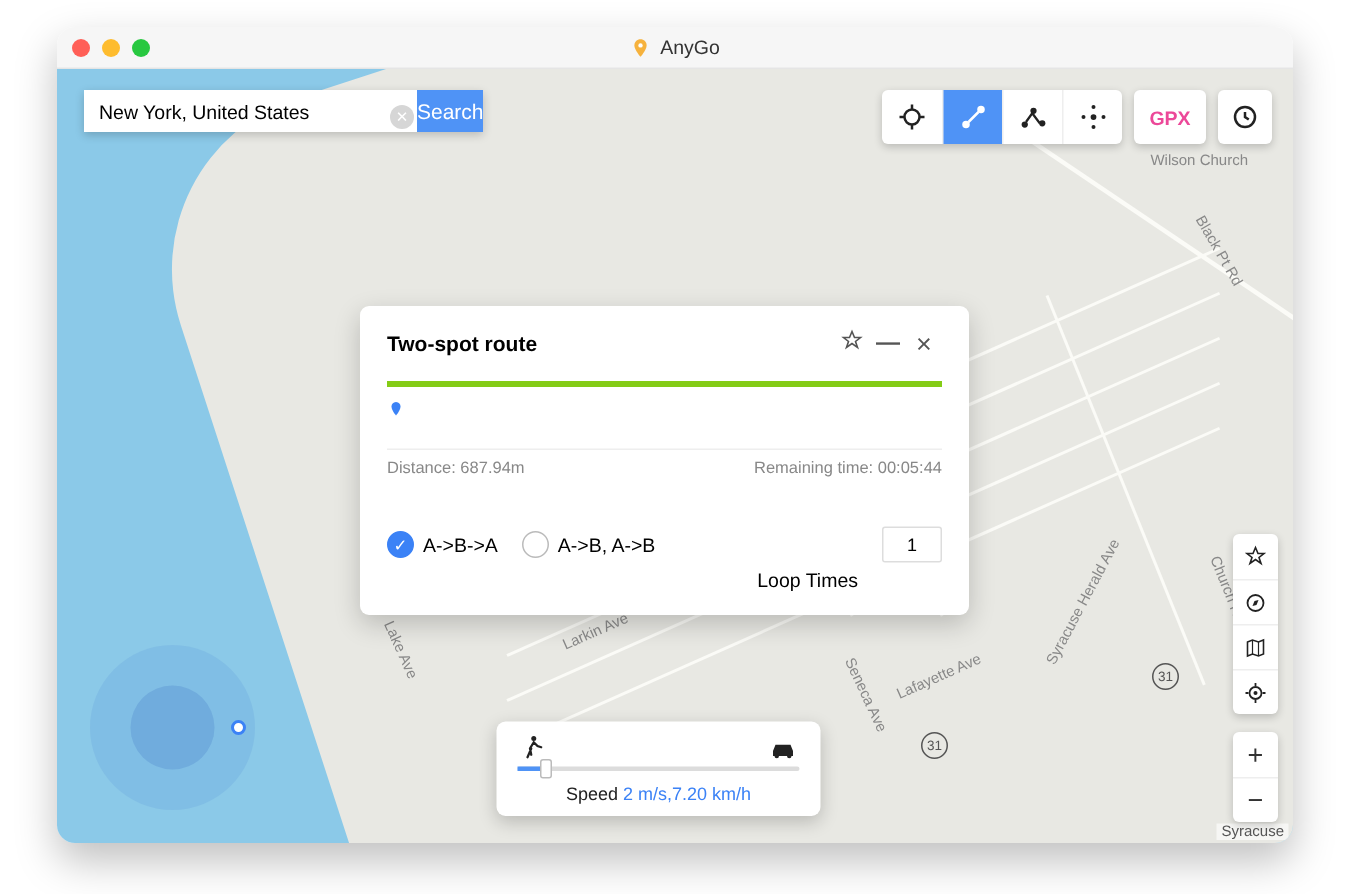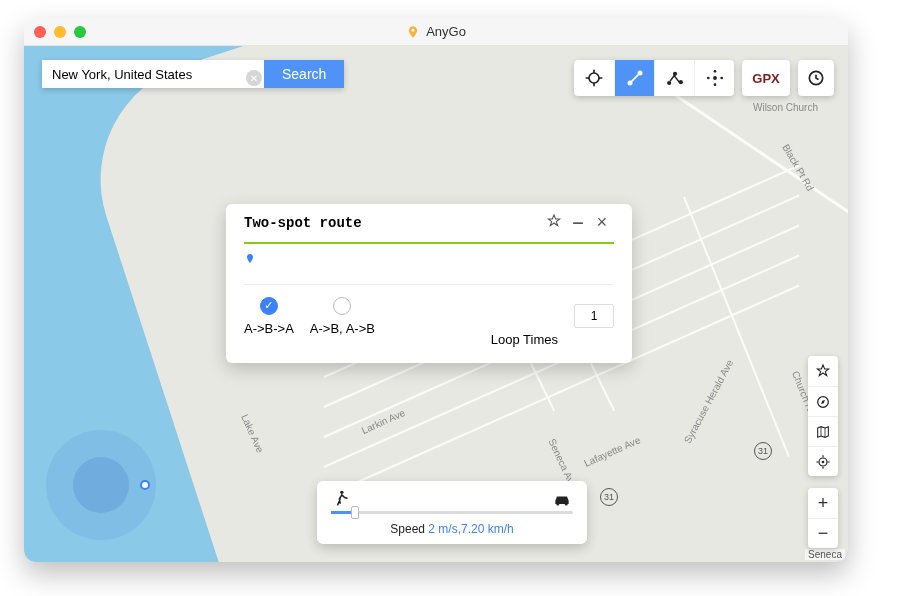--- a/index.html
+++ b/index.html
@@ -1,21 +1,21 @@
 <!DOCTYPE html>
 <html><head>
 <meta charset="utf-8">
 <style>
   * { box-sizing: border-box; margin: 0; padding: 0; }
   html, body { width: 900px; height: 596px; font-family: -apple-system, "Helvetica Neue", Arial, sans-serif; }
   body { background: #fff; position: relative; overflow: hidden; }
 
   .window {
     position: absolute;
-    left: 24px; top: 18px;
+    left: 38px; top: 18px;
     width: 824px; height: 544px;
     background: #fff;
     border-radius: 12px;
     box-shadow: 0 12px 28px rgba(0,0,0,0.25);
     overflow: hidden;
   }
 
   
   .titlebar {
     height: 28px;
@@ -107,21 +107,21 @@
     color: #fff;
     font-size: 10px;
     display: flex; align-items: center; justify-content: center;
     cursor: pointer;
   }
   .search-btn {
     background: #4f93f6;
     color: #fff;
     border: none;
     font-size: 14px;
-    padding: 0 18px;
+    padding: 0 0;
     cursor: pointer;
   }
 
   
   .tools-right {
     position: absolute;
     right: 14px; top: 14px;
     display: flex; gap: 8px;
     z-index: 20;
   }
@@ -135,45 +135,44 @@
   }
   .tool-btn {
     width: 40px;
     display: flex; align-items: center; justify-content: center;
     cursor: pointer;
     border-left: 1px solid #eee;
   }
   .tool-btn:first-child { border-left: none; }
   .tool-btn.active { background: #4f93f6; }
   .tool-btn svg { width: 20px; height: 20px; }
-  .gpx-btn { width: 48px; font-size: 13px; font-weight: 600; color: #7f1d1d; }
+  .gpx-btn { width: 48px; font-size: 13px; font-weight: 600; color: #ec4899; }
 
   
   .panel {
     position: absolute;
     left: 202px; top: 158px;
     width: 406px;
     background: #fff;
     border-radius: 6px;
     box-shadow: 0 6px 18px rgba(0,0,0,0.2);
     z-index: 30;
     padding: 0 18px 16px 18px;
   }
   .panel-head {
     display: flex; align-items: center;
-    height: 40px;
-    border-bottom: 2px solid #84cc16;
-    font-family: Liberation Mono, monospace;
+    height: 54px;
+    border-bottom: 4px solid #84cc16;
   }
   .panel-title { font-size: 14px; font-weight: 700; flex: 1; }
   .panel-head .icn { width: 24px; text-align: center; cursor: pointer; color: #555; }
   .locline { padding: 8px 0 14px 0; border-bottom: 1px solid #eee; }
   .info-row { display: flex; justify-content: space-between; font-size: 11px; color: #888; padding: 6px 0 14px 0; }
   .opts { display: flex; align-items: center; gap: 16px; font-size: 13px; }
-  .opt { display: flex; align-items: center; gap: 6px; cursor: pointer; flex-direction: column; }
+  .opt { display: flex; align-items: center; gap: 6px; cursor: pointer; }
   .radio {
     width: 18px; height: 18px; border-radius: 50%;
     border: 1.5px solid #bbb;
     display: flex; align-items: center; justify-content: center;
   }
   .radio.sel { background: #3b82f6; border-color: #3b82f6; }
   .radio.sel::after { content: "✓"; color: #fff; font-size: 11px; }
   .loop-lbl { margin-left: auto; font-size: 13px; margin-top: 47px; }
   .loop-input {
     width: 40px; height: 24px;
@@ -192,21 +191,21 @@
     background: #fff;
     border-radius: 6px;
     font-size: 14px;
     cursor: pointer;
   }
 
   
   .speed-panel {
     position: absolute;
     left: 293px; bottom: 18px;
-    width: 270px;
+    width: 216px;
     background: #fff;
     border-radius: 6px;
     box-shadow: 0 4px 12px rgba(0,0,0,0.2);
     z-index: 25;
     padding: 8px 14px 8px 14px;
   }
   .speed-row { display: flex; justify-content: space-between; align-items: center; }
   .track {
     position: relative;
     height: 3px;
@@ -319,21 +318,21 @@
     <span class="road-lbl" style="left:558px; top:400px; transform:rotate(-24deg);">Lafayette Ave</span>
     <span class="road-lbl" style="left:512px; top:412px; transform:rotate(65deg);">Seneca Ave</span>
     <span class="road-lbl" style="left:336px; top:370px; transform:rotate(-24deg);">Larkin Ave</span>
     <span class="road-lbl" style="left:208px; top:382px; transform:rotate(66deg);">Lake Ave</span>
     <span class="road-lbl" style="right:20px; top:342px; transform:rotate(68deg);">Church Rd</span>
     <span class="road-lbl" style="left:638px; top:350px; transform:rotate(-62deg);">Syracuse Herald Ave</span>
 
     <span class="route-badge" style="left:576px; top:442px;">31</span>
     <span class="route-badge" style="left:730px; top:396px;">31</span>
 
-    <span class="leaflet">Seneca</span>
+    <span class="leaflet">Syracuse</span>
 
     <div class="topbar">
       <div class="search-wrap">
         <input class="search-input" value="New York, United States" style="">
         <button class="search-btn">Search</button>
       </div>
       <div class="clear-btn">✕</div>
     </div>
 
     <div class="tools-right">
@@ -390,20 +389,24 @@
               <path d="M12 3l2.5 6h6l-5 4 2 6-5.5-4-5.5 4 2-6-5-4h6z" fill="none" stroke="#555" stroke-width="1.6"></path>
             </svg>
         </span>
         <span class="icn" style="font-weight:700">—</span>
         <span class="icn" style="font-size:18px">×</span>
       </div>
       <div class="locline">
         <svg viewBox="0 0 24 24" width="12" height="14">
             <path d="M12 2C8 2 6 5 6 8c0 5 6 12 6 12s6-7 6-12c0-3-2-6-6-6z" fill="#3b82f6"></path>
           </svg>
+      </div>
+      <div class="info-row">
+        <span>Distance: 687.94m</span>
+        <span>Remaining time: 00:05:44</span>
       </div>
       <div class="opts">
         <div class="opt">
           <span class="radio sel"></span>
           <span>A-&gt;B-&gt;A</span>
         </div>
         <div class="opt">
           <span class="radio"></span>
           <span>A-&gt;B, A-&gt;B</span>
         </div>

